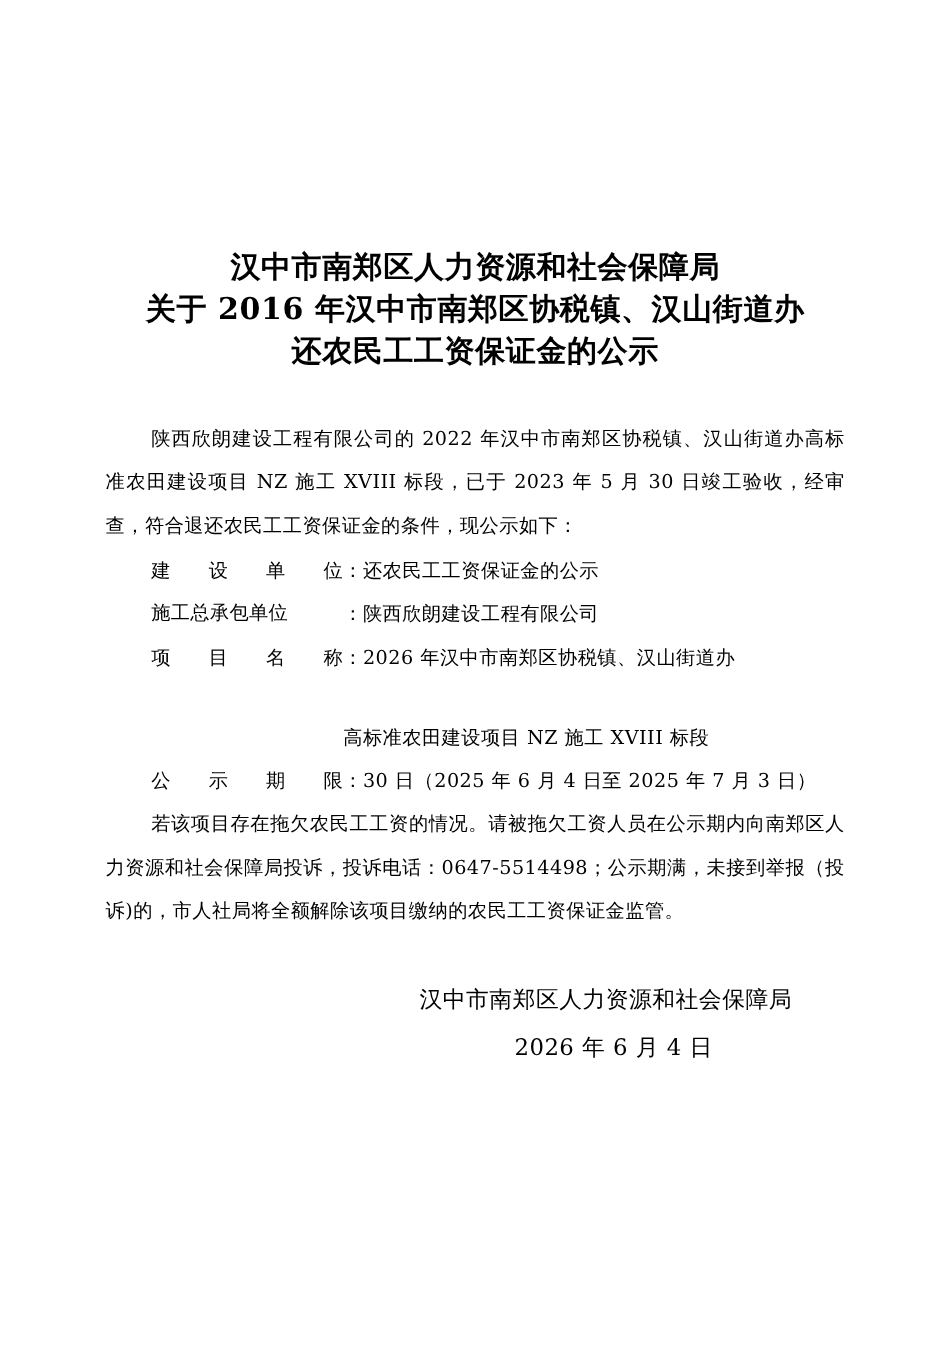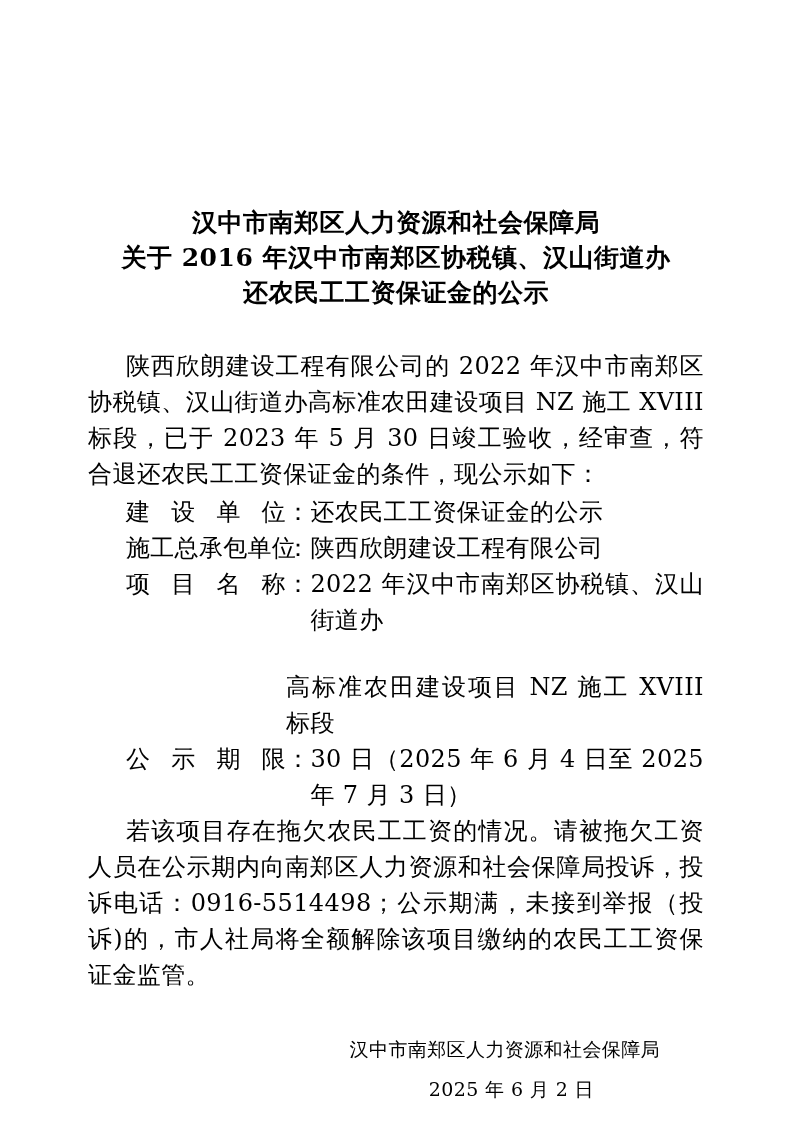--- a/index.html
+++ b/index.html
@@ -30,21 +30,21 @@
     font-size: 25px;
     line-height: 35px;
     letter-spacing: 0.5px;
   }
   .doc-title .tline {
     display: block;
     white-space: nowrap;
   }
   .body-block {
     margin-top: 38px;
-    font-size: 24px;
+    font-size: 16px;
     line-height: 36px;
     text-align: justify;
     letter-spacing: 0.4px;
   }
   .para {
     text-indent: 38px;
     margin: 0;
   }
   .field-list {
     margin-top: 2px;
@@ -137,39 +137,39 @@
       </div>
 
       <div class="field-row">
         <span class="field-label">
           <span class="ch">项</span>
           <span class="ch">目</span>
           <span class="ch">名</span>
           <span class="ch">称</span>
         </span>
         <span class="field-colon">：</span>
-        <span class="field-value">2022 年汉中市南郑区协税镇、汉山街道办</span>
+        <span class="field-value">2026 年汉中市南郑区协税镇、汉山街道办</span>
       </div>
       <div class="field-value-cont">高标准农田建设项目 NZ 施工 XVIII 标段</div>
 
       <div class="field-row">
         <span class="field-label">
           <span class="ch">公</span>
           <span class="ch">示</span>
           <span class="ch">期</span>
           <span class="ch">限</span>
         </span>
         <span class="field-colon">：</span>
         <span class="field-value">30 日（2025 年 6 月 4 日至 2025 年 7 月 3 日）</span>
       </div>
 
     </div>
 
-    <p class="para2">若该项目存在拖欠农民工工资的情况。请被拖欠工资人员在公示期内向南郑区人力资源和社会保障局投诉，投诉电话：0916-5514498；公示期满，未接到举报（投诉)的，市人社局将全额解除该项目缴纳的农民工工资保证金监管。</p>
+    <p class="para2">若该项目存在拖欠农民工工资的情况。请被拖欠工资人员在公示期内向南郑区人力资源和社会保障局投诉，投诉电话：0647-5514498；公示期满，未接到举报（投诉)的，市人社局将全额解除该项目缴纳的农民工工资保证金监管。</p>
 
   </div>
 
   <div class="signature">
     <span class="sig-line">汉中市南郑区人力资源和社会保障局</span>
-    <span class="sig-date">2025 年 6 月 2 日</span>
+    <span class="sig-date">2026 年 6 月 4 日</span>
   </div>
 
 </div>
 
 </body></html>

